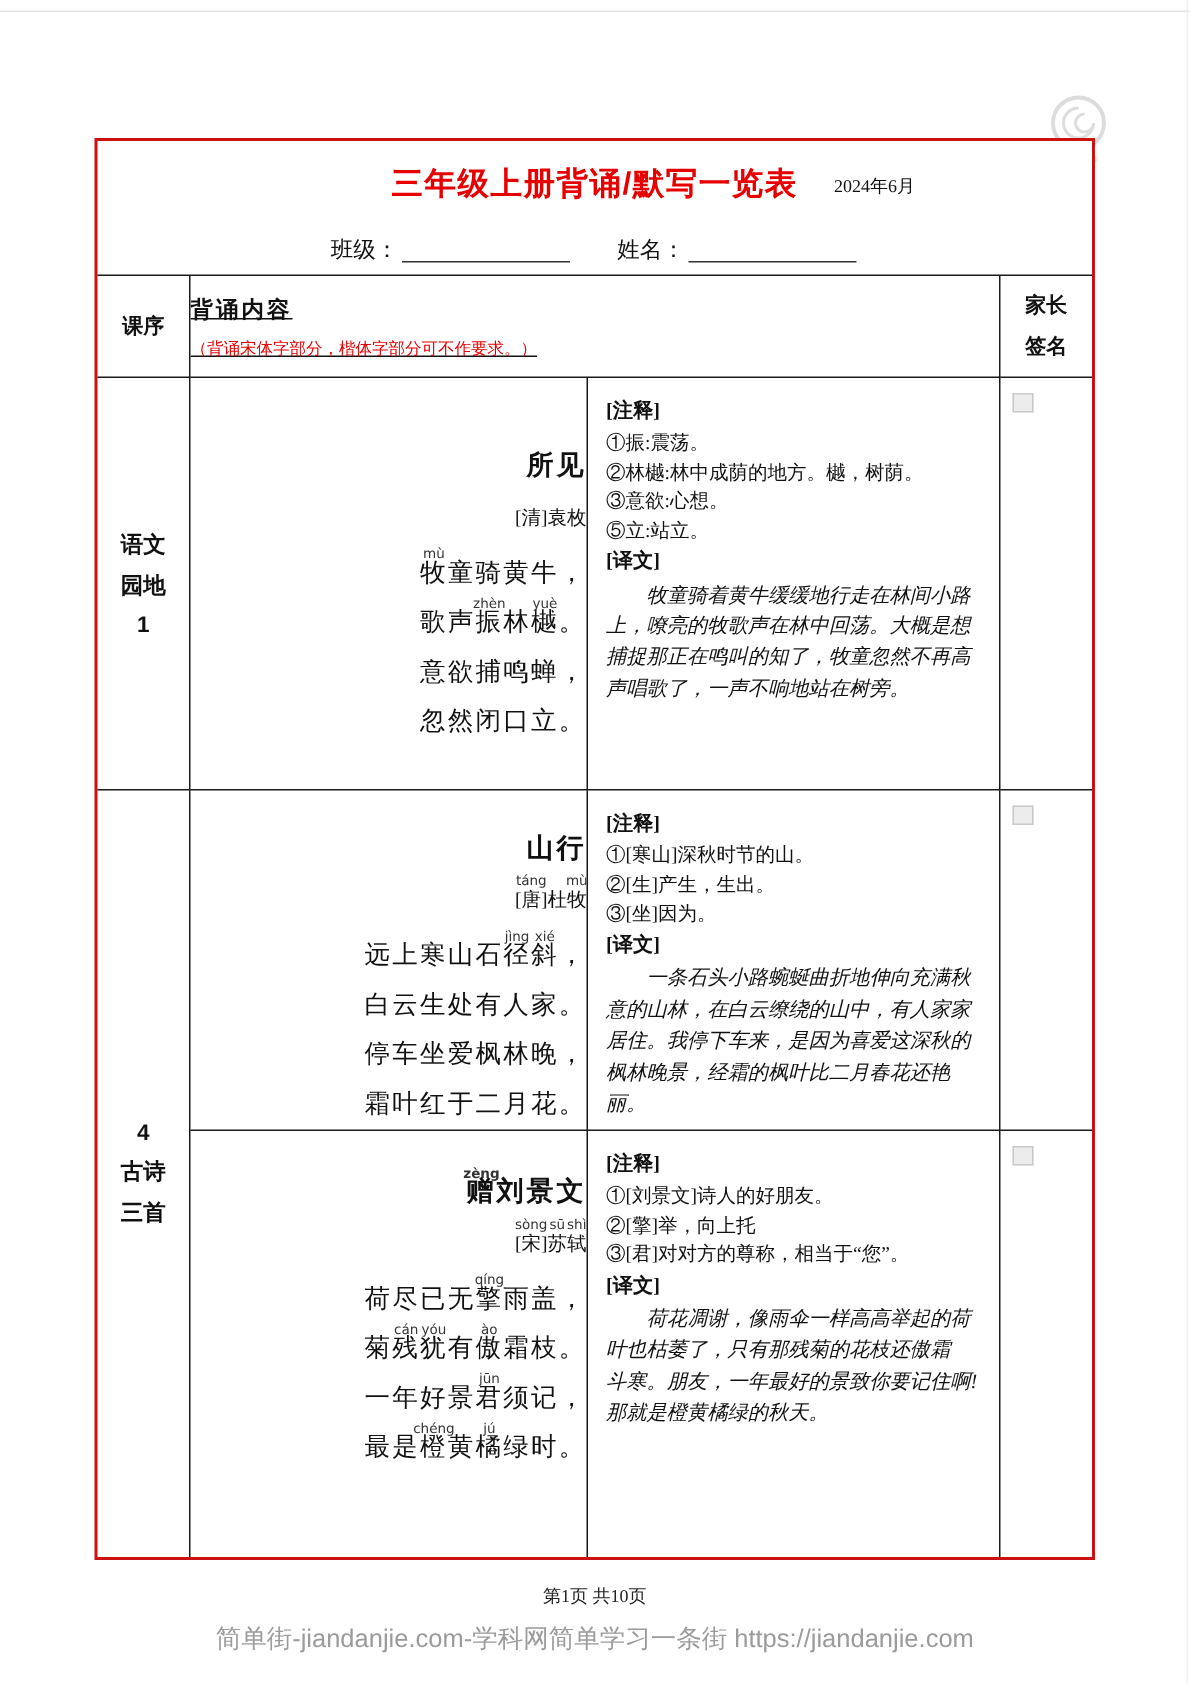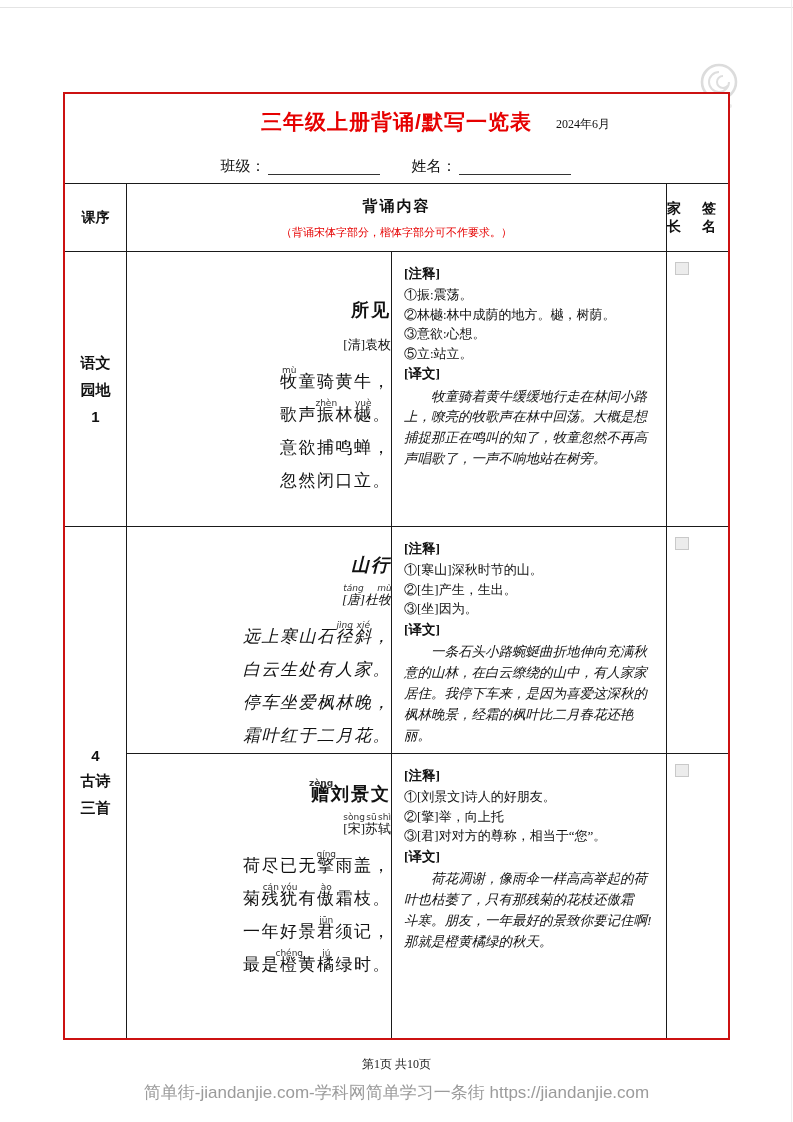--- a/index.html
+++ b/index.html
@@ -44,28 +44,28 @@
       "l1 p1 n1 s1"
       "l2 p2a n2a s2a"
       "l2 p2b n2b s2b";
     height:calc(100% - 90px);
   }
   .cell { overflow:hidden; }
   .bR { border-right:1px solid #1a1a1a; }
   .bB { border-bottom:1px solid #1a1a1a; }
   .h1 { grid-area:h1; display:flex; align-items:center; justify-content:center;
         font-weight:bold; font-size:14px; font-family:"Liberation Sans","DejaVu Sans",sans-serif; }
-  .h2 { grid-area:h2; text-align:center; padding-top:13px; }
+  .h2 { grid-area:h2; text-align:left; padding-top:13px;text-decoration:underline; }
   .h2-title { font-weight:bold; font-size:15px; letter-spacing:2px;
               font-family:"Liberation Sans","DejaVu Sans",sans-serif; }
   .h2-note { margin-top:9px; color:#e60000; font-size:11px; }
-  .h3 { grid-area:h3; display:flex; flex-direction:row; align-items:center; justify-content:center;
+  .h3 { grid-area:h3; display:flex; flex-direction:column; align-items:center; justify-content:center;
         gap:9px; font-weight:bold; font-size:14px; font-family:"Liberation Sans","DejaVu Sans",sans-serif; }
   .l1 { grid-area:l1; } .l2 { grid-area:l2; }
-  .p1 { grid-area:p1; padding-top:34px; } .p2a { grid-area:p2a; padding-top:14px;font-style:italic; } .p2b { grid-area:p2b; padding-top:16px; }
+  .p1 { grid-area:p1; padding-top:34px; } .p2a { grid-area:p2a; padding-top:14px; } .p2b { grid-area:p2b; padding-top:16px; }
   .n1 { grid-area:n1; } .n2a { grid-area:n2a; } .n2b { grid-area:n2b; padding-top:48px; }
   .s1 { grid-area:s1; } .s2a { grid-area:s2a; } .s2b { grid-area:s2b; }
 
   .lesson { display:flex; flex-direction:column; align-items:center; justify-content:center; gap:8px;
             font-weight:bold; font-size:15px; font-family:"Liberation Sans","DejaVu Sans",sans-serif; }
 
   .poem { text-align:right; }
   .poem-title { position:relative; font-size:18px; font-weight:bold; letter-spacing:2px;
                 padding-top:13px; line-height:22px; }
   .poem-author { font-size:13px; padding-top:13px; line-height:17px; margin-top:2px; }

